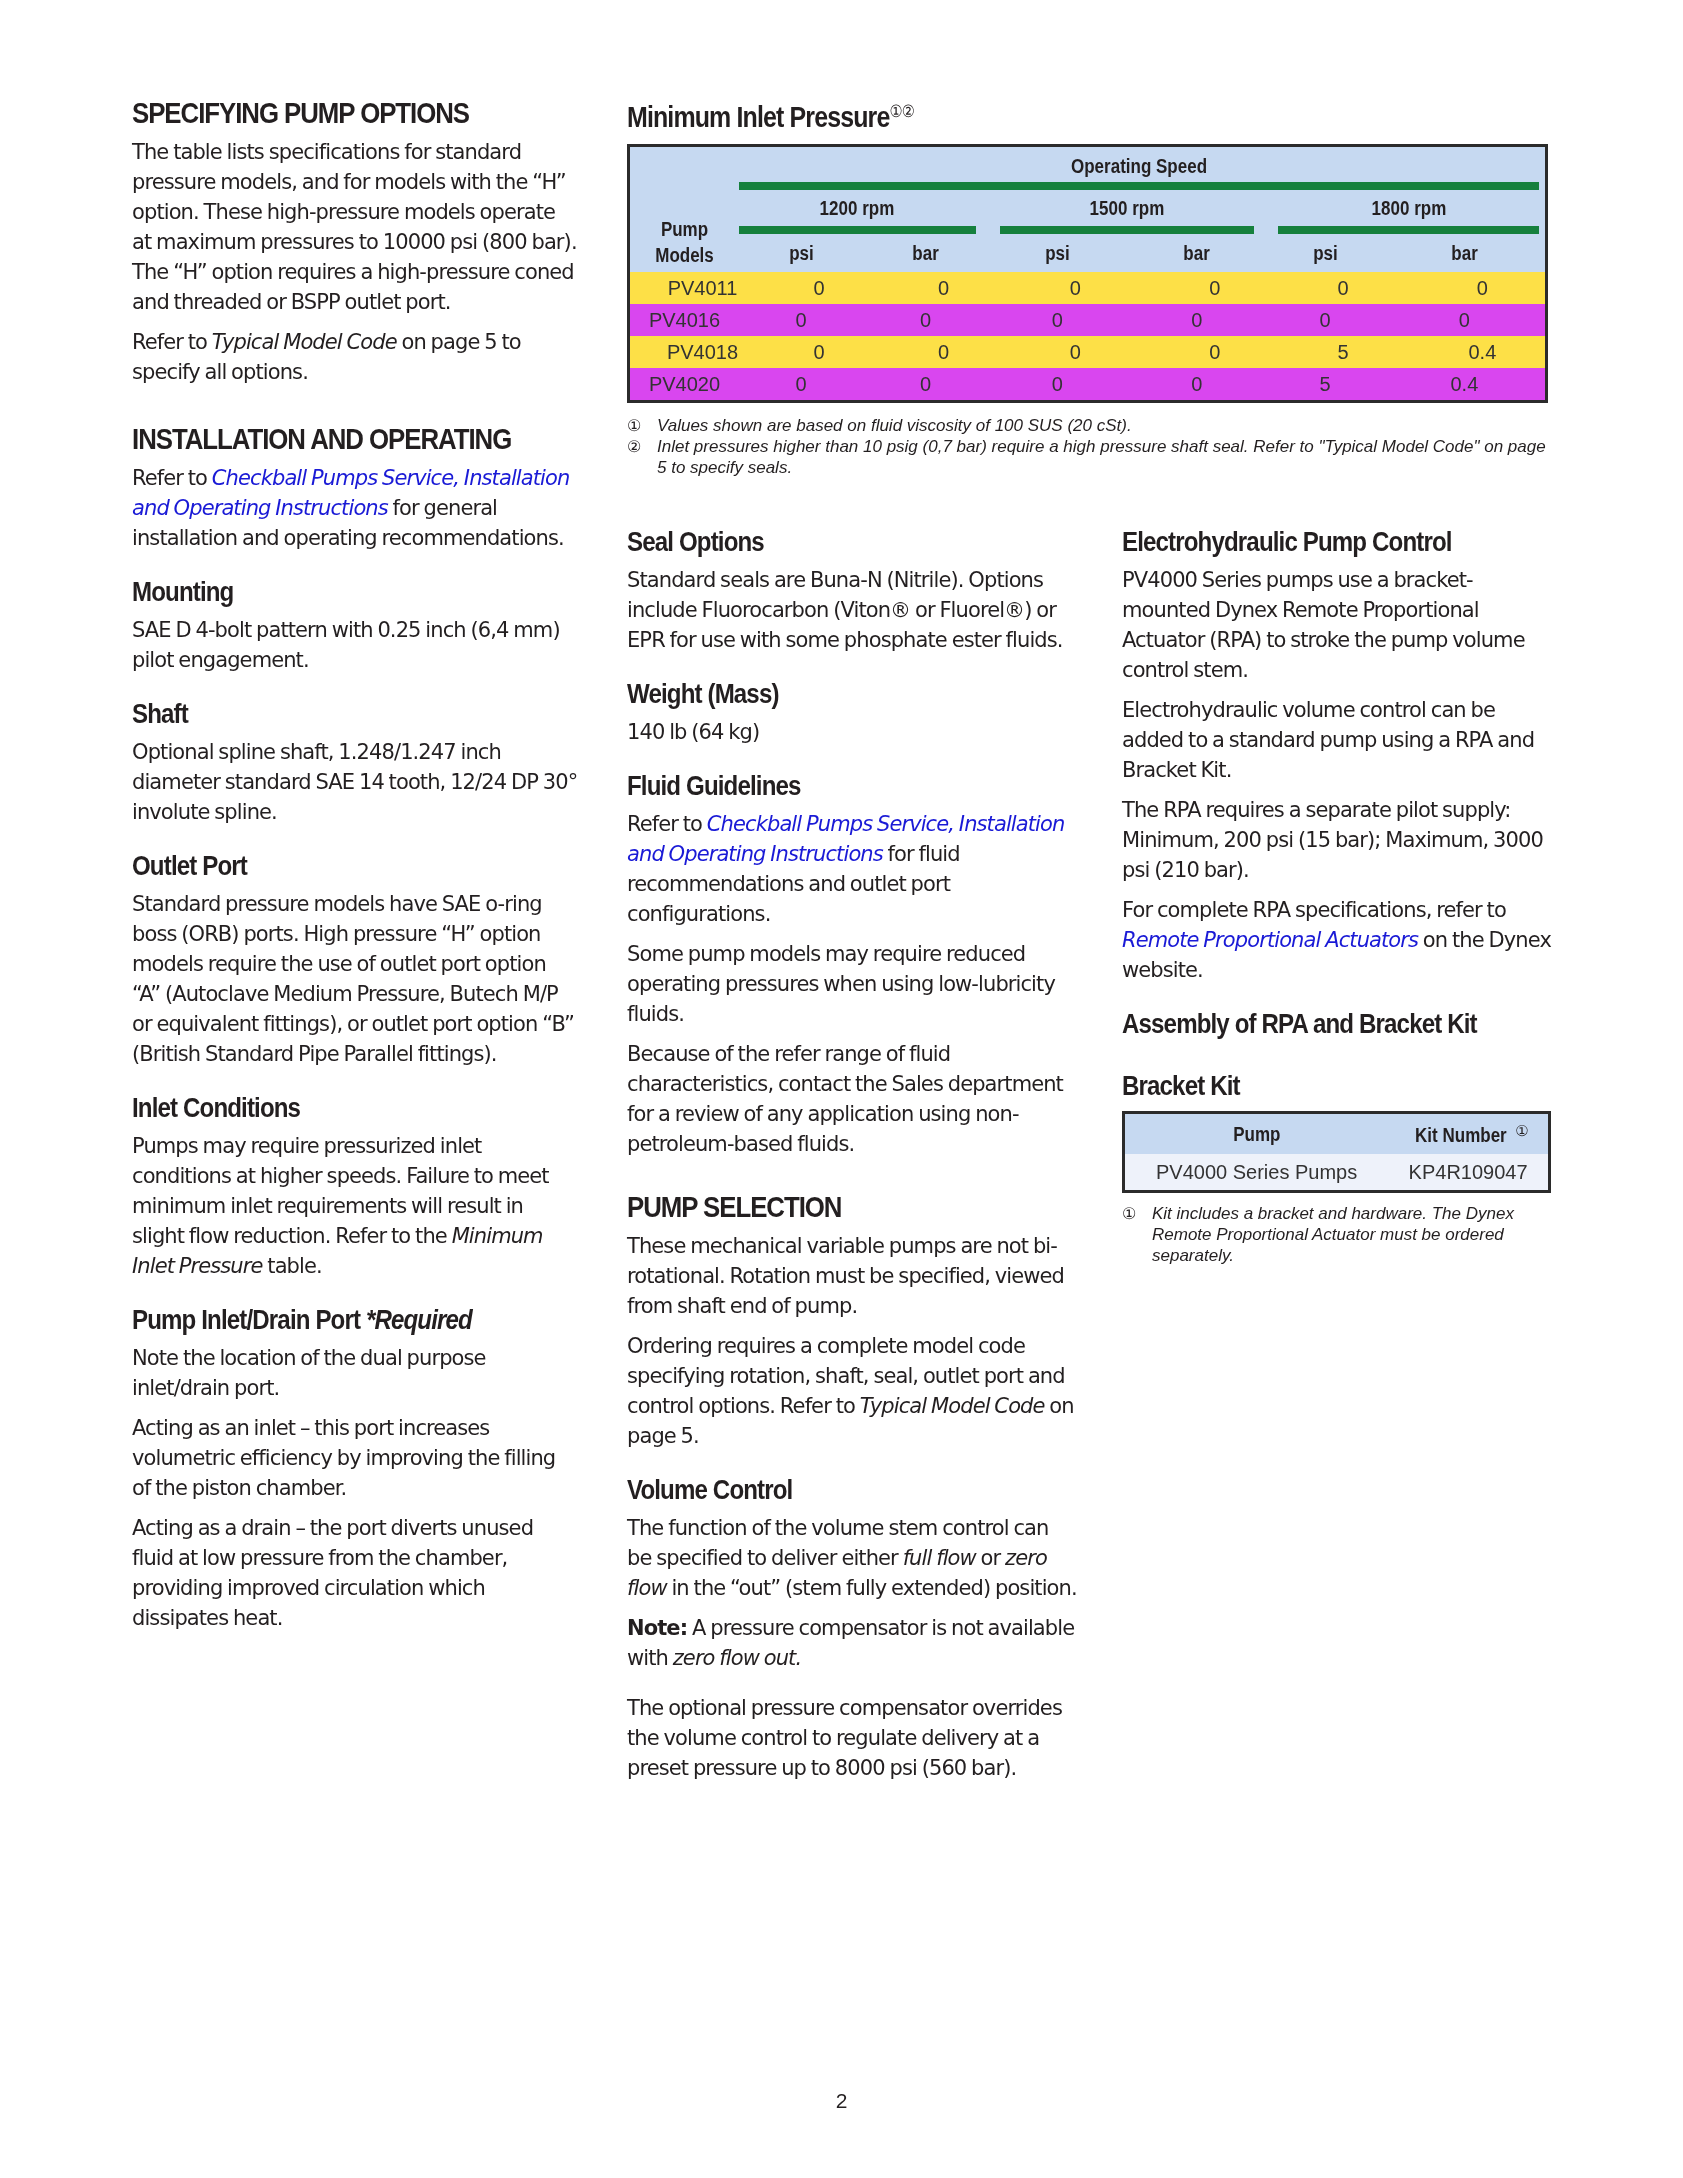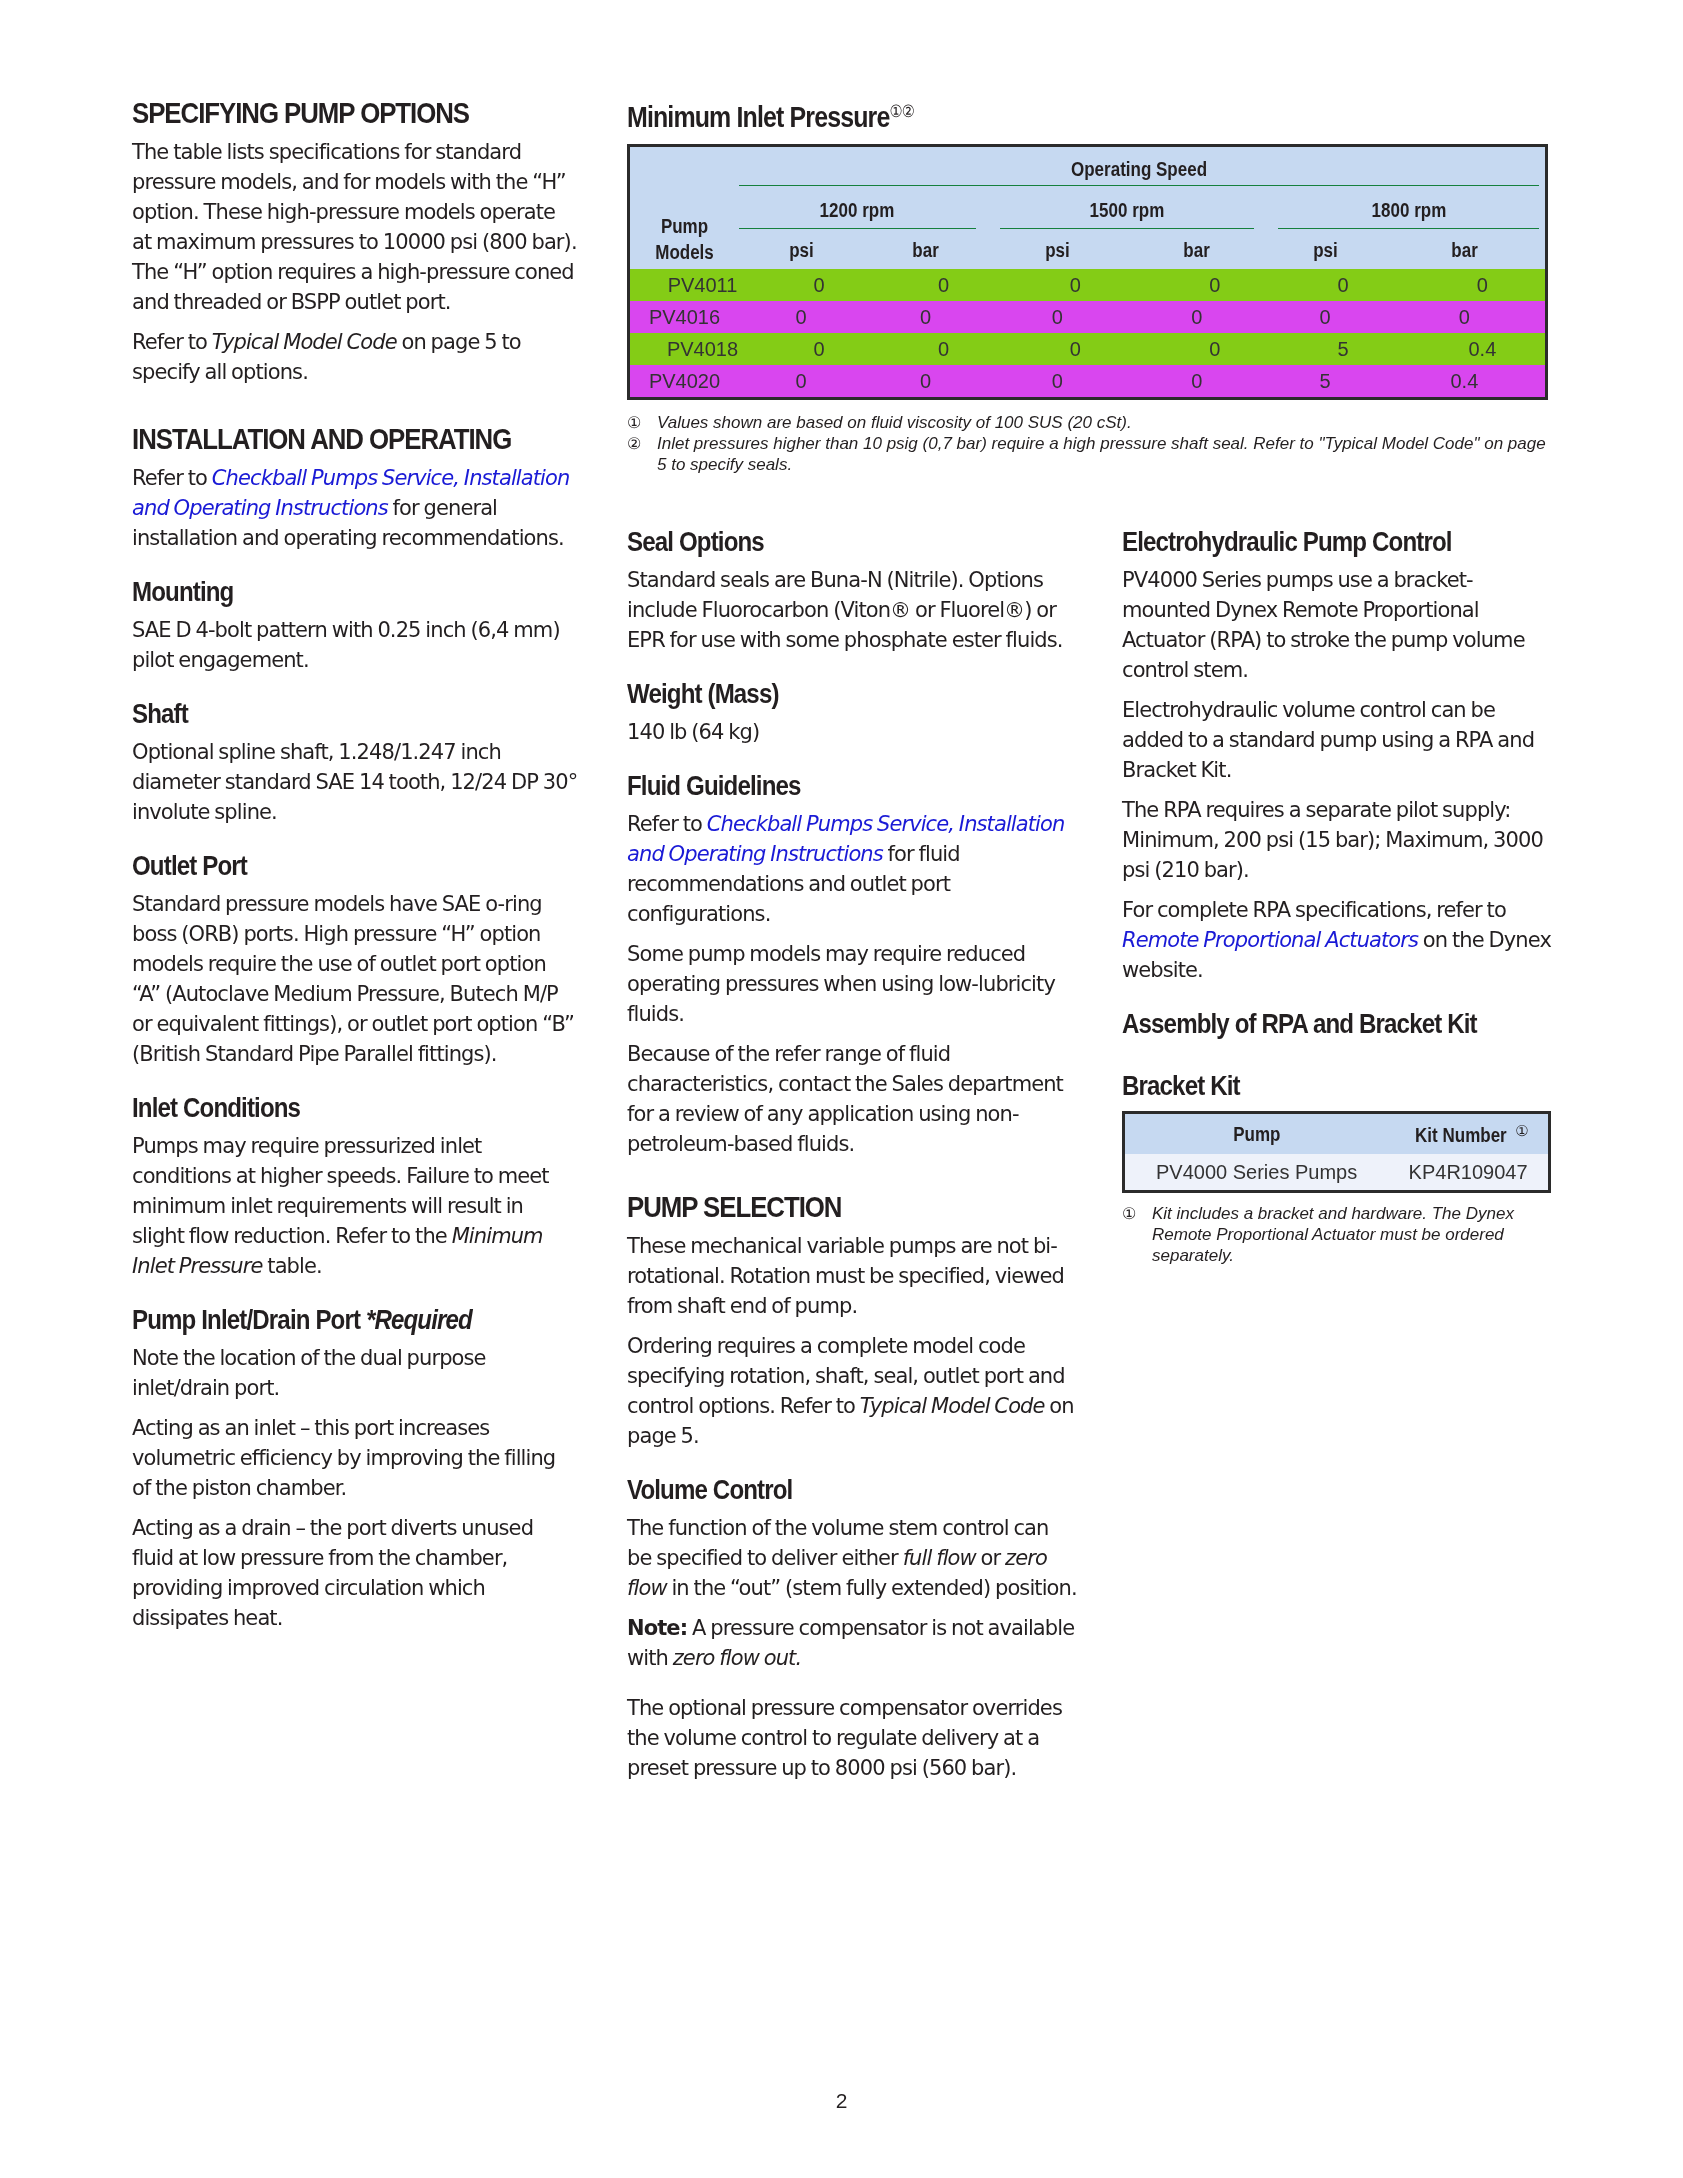--- a/index.html
+++ b/index.html
@@ -25,23 +25,23 @@
 
   
   .tbl-title { font-weight: bold; font-size: 29px; letter-spacing: -1px; transform: scaleX(0.86);
                transform-origin: left; white-space: nowrap; line-height: 34px; margin: 0 0 10px 0; }
   .tbl-title sup { font-size: 17px; font-weight: normal; vertical-align: 10px; }
   table.mip { border-collapse: collapse; width: 921px; border: 3px solid #2b2b2b;
               font-family: "Liberation Sans", sans-serif; font-size: 20px; }
   table.mip th { background: #c6d9f1; font-weight: bold; font-size: 20px; color: #231f20;
                  text-align: center; padding: 0; transform: none; }
   table.mip td { text-align: center; height: 32px; padding: 0; color: #333; }
-  table.mip tr.odd td  { background: #84cc16; padding-left: 36px; }
+  table.mip tr.odd td  { background: #fde047; padding-left: 36px; }
   table.mip tr.even td { background: #d946ef; }
-  .hdr-rule { border-bottom: 1px solid #15803d; }
+  .hdr-rule { border-bottom: 8px solid #15803d; }
   .speed-row th { height: 38px; }
   .rpm-row th { height: 40px; }
   .unit-row th { height: 38px; }
   .narrow { display: inline-block; transform: scaleX(0.85); }
 
   .fn { font-family: "Liberation Sans", sans-serif; font-style: italic; font-size: 17px;
         line-height: 21px; color: #231f20; position: relative; padding-left: 30px; margin: 0; }
   .fn .mk { position: absolute; left: 0; top: 0; font-style: normal; font-size: 16px; }
   .fn-wrap { margin-top: 12px; }
 

